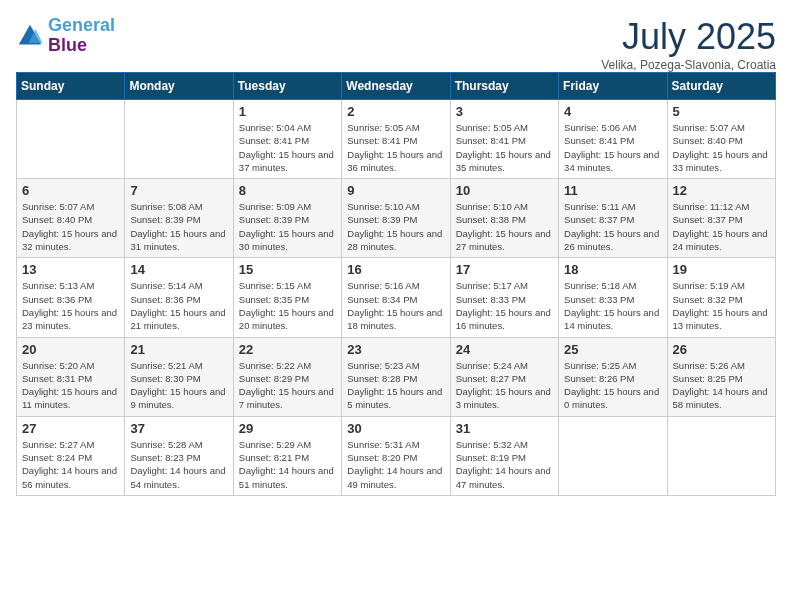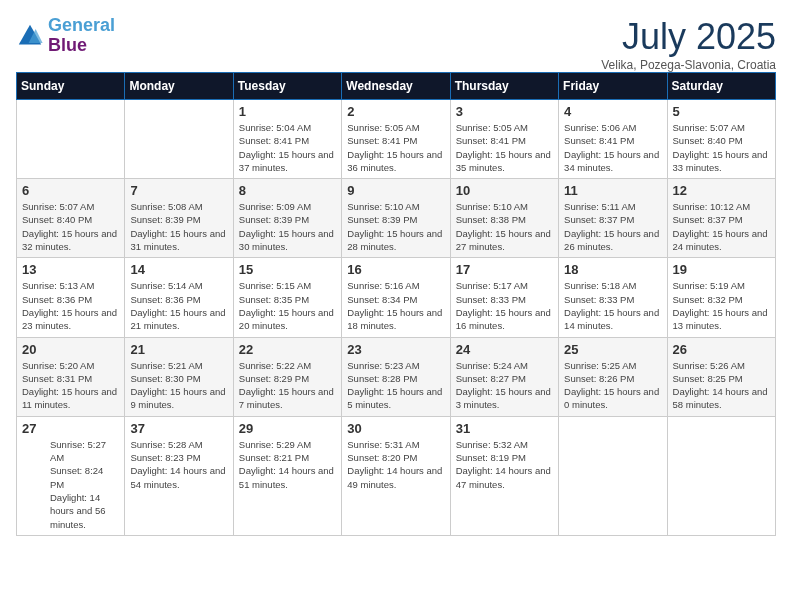--- a/index.html
+++ b/index.html
@@ -77,21 +77,21 @@
     .day-info {
       font-size: 9.5px;
       color: #444;
       line-height: 1.4;
     }
     .empty-cell {
       background: #f9f9f9;
     }
     tr:nth-child(odd) td { background: #ffffff; }
     tr:nth-child(even) td { background: #f5f5f5; }
-    .calendar thead tr th { background: #0f172a; }
+    .calendar thead tr th { background: #0c4a6e; }
   </style>
 </head>
 <body>
 
 <div class="header-area">
   <div class="logo">
     <svg class="logo-icon" viewBox="0 0 40 40">
       <polygon points="20,4 36,32 4,32" fill="#1a6db5"></polygon>
       <polygon points="28,10 38,30 18,30" fill="#4a9fd4" opacity="0.7"></polygon>
     </svg>
@@ -185,21 +185,21 @@
 Daylight: 15 hours and 27 minutes.</div>
         </td>
         <td>
           <div class="day-number">11</div>
           <div class="day-info" style="white-space: pre-line;">Sunrise: 5:11 AM
 Sunset: 8:37 PM
 Daylight: 15 hours and 26 minutes.</div>
         </td>
         <td>
           <div class="day-number">12</div>
-          <div class="day-info" style="white-space: pre-line;">Sunrise: 10:12 AM
+          <div class="day-info" style="white-space: pre-line;">Sunrise: 11:12 AM
 Sunset: 8:37 PM
 Daylight: 15 hours and 24 minutes.</div>
         </td>
       </tr>
       <tr>
         <td>
           <div class="day-number">13</div>
           <div class="day-info" style="white-space: pre-line;">Sunrise: 5:13 AM
 Sunset: 8:36 PM
 Daylight: 15 hours and 23 minutes.</div>
@@ -281,21 +281,21 @@
         <td>
           <div class="day-number">26</div>
           <div class="day-info" style="white-space: pre-line;">Sunrise: 5:26 AM
 Sunset: 8:25 PM
 Daylight: 14 hours and 58 minutes.</div>
         </td>
       </tr>
       <tr>
         <td>
           <div class="day-number">27</div>
-          <div class="day-info" style="white-space: pre-line; margin-left: 28px;">Sunrise: 5:27 AM
+          <div class="day-info" style="white-space: pre-line;">Sunrise: 5:27 AM
 Sunset: 8:24 PM
 Daylight: 14 hours and 56 minutes.</div>
         </td>
         <td>
           <div class="day-number">37</div>
           <div class="day-info" style="white-space: pre-line;">Sunrise: 5:28 AM
 Sunset: 8:23 PM
 Daylight: 14 hours and 54 minutes.</div>
         </td>
         <td>

